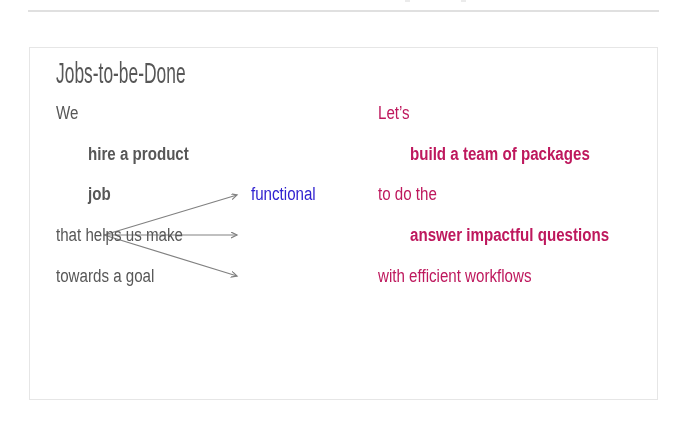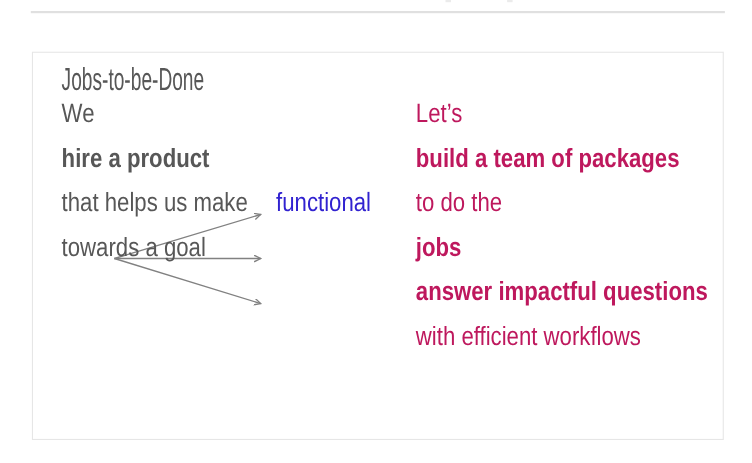--- a/index.html
+++ b/index.html
@@ -21,22 +21,22 @@
     font-size:29px;font-weight:400;color:#575757;line-height:32px;
   }
   .cond{display:inline-block;transform:scaleX(0.84);transform-origin:0 50%;white-space:nowrap;}
   .cond-title{display:inline-block;transform:scaleX(0.60);transform-origin:0 50%;white-space:nowrap;}
   .arrows{position:absolute;left:0;top:0;width:627px;height:351px;}
   .arrows line{stroke:#818181;stroke-width:1.2;}
   .col{position:absolute;top:45px;}
   .col-left{left:26px;color:#575757;}
   .col-mid{left:221px;}
   .col-right{left:348px;}
-  .row{height:40.6px;display:flex;align-items:flex-start;font-size:24px;line-height:22px;}
-  .row.bold{font-weight:bold;}
+  .row{height:40.6px;display:flex;align-items:center;font-size:18px;line-height:22px;}
+  .row.bold{font-weight:bold;margin-left:32px;}
 </style>
 </head>
 <body>
 
 <div class="speck s1"></div>
 <div class="speck s2"></div>
 <div class="top-divider"></div>
 
 <div class="card">
 
@@ -53,20 +53,23 @@
     <line x1="74" y1="187" x2="207" y2="228" marker-end="url(#ah)"></line>
   </svg>
 
   <div class="col col-left">
     <div class="row">
         <span class="cond">We</span>
       </div>
     <div class="row bold">
         <span class="cond">hire a product</span>
       </div>
+    <div class="row bold">
+        <span class="cond">job</span>
+      </div>
     <div class="row">
         <span class="cond">that helps us make</span>
       </div>
     <div class="row">
         <span class="cond">towards a goal</span>
       </div>
   </div>
 
   <div class="col col-mid">
     <div class="row"></div>
@@ -80,23 +83,20 @@
     <div class="row">
         <span class="cond">Let’s</span>
       </div>
     <div class="row bold">
         <span class="cond">build a team of packages</span>
       </div>
     <div class="row">
         <span class="cond">to do the</span>
       </div>
     <div class="row bold">
-        <span class="cond">jobs</span>
-      </div>
-    <div class="row bold">
         <span class="cond">answer impactful questions</span>
       </div>
     <div class="row">
         <span class="cond">with efficient workflows</span>
       </div>
   </div>
 
 </div>
 
 </body></html>

